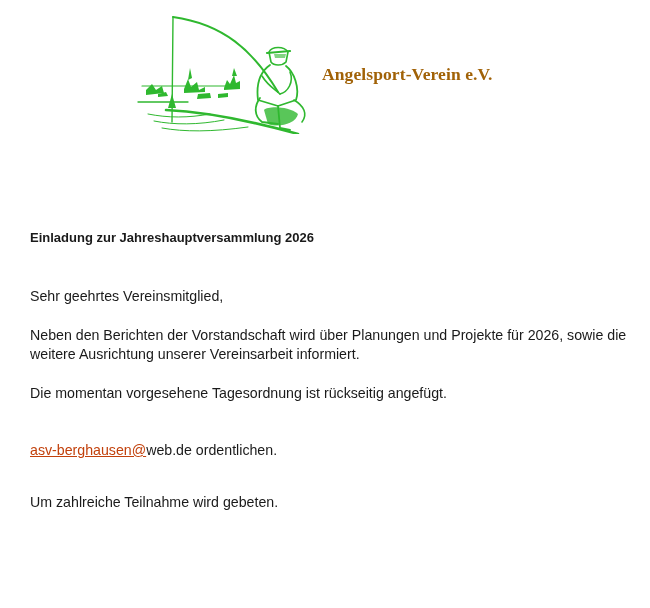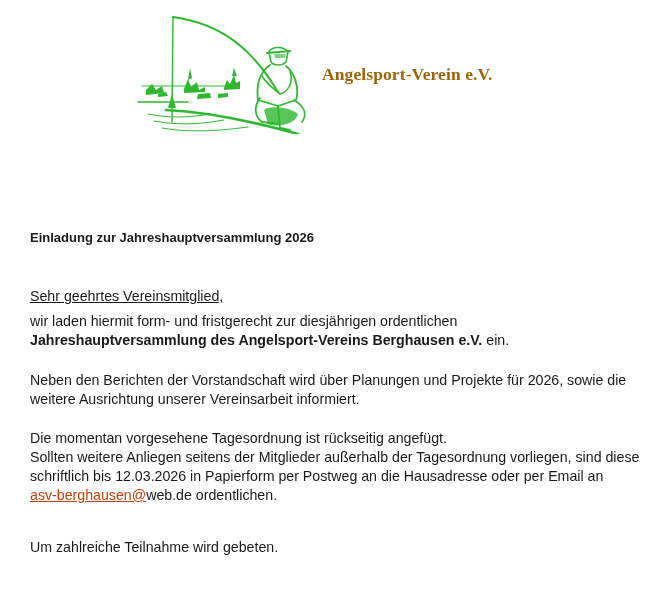--- a/index.html
+++ b/index.html
@@ -58,21 +58,21 @@
     }
     p {
       margin: 0 0 16px 0;
       white-space: nowrap;
     }
     b { font-weight: bold; }
     .mail-link {
       color: #c2410c;
       text-decoration: underline;
     }
-    .p-greet { margin-bottom: 6px; text-decoration: underline; }
+    .p-greet { margin-bottom: 20px; }
     .p1 { margin-bottom: 21px; }
     .p2 { margin-bottom: 21px; }
     .p3 { margin-bottom: 20px; }
     .p4 { margin-bottom: 33px; }
   </style>
 </head>
 <body>
 
 <div class="letterhead">
   <svg class="logo" viewBox="0 0 200 124" xmlns="http://www.w3.org/2000/svg">
@@ -123,21 +123,20 @@
   <div class="club-name">
     <div>Angelsport-Verein  e.V.</div>
   </div>
 </div>
 
 <div class="content">
   <div class="title">Einladung zur Jahreshauptversammlung 2026</div>
 
   <p class="p-greet">Sehr geehrtes Vereinsmitglied,</p>
 
-  <p class="p1"><span>wir laden hiermit form- und fristgerecht zur diesjährigen ordentlichen</span><br><b>Jahreshauptversammlung des Angelsport-Vereins Berghausen e.V.</b><span> ein.</span></p>
 
 
   <p class="p3"><span>Neben den Berichten der Vorstandschaft wird über Planungen und Projekte für 2026, sowie die</span><br><span>weitere Ausrichtung unserer Vereinsarbeit informiert.</span></p>
 
-  <p class="p4"><span>Die momentan vorgesehene Tagesordnung ist rückseitig angefügt.</span><br><span>Sollten weitere Anliegen seitens der Mitglieder außerhalb der Tagesordnung vorliegen, sind diese</span><br><span>schriftlich bis 12.03.2026 in Papierform per Postweg an die Hausadresse oder per Email an</span><br><span class="mail-link">asv-berghausen@</span><span>web.de ordentlichen.</span></p>
+  <p class="p4"><span>Die momentan vorgesehene Tagesordnung ist rückseitig angefügt.</span><br><br><br><span class="mail-link">asv-berghausen@</span><span>web.de ordentlichen.</span></p>
 
   <p>Um zahlreiche Teilnahme wird gebeten.</p>
 </div>
 
 </body></html>

